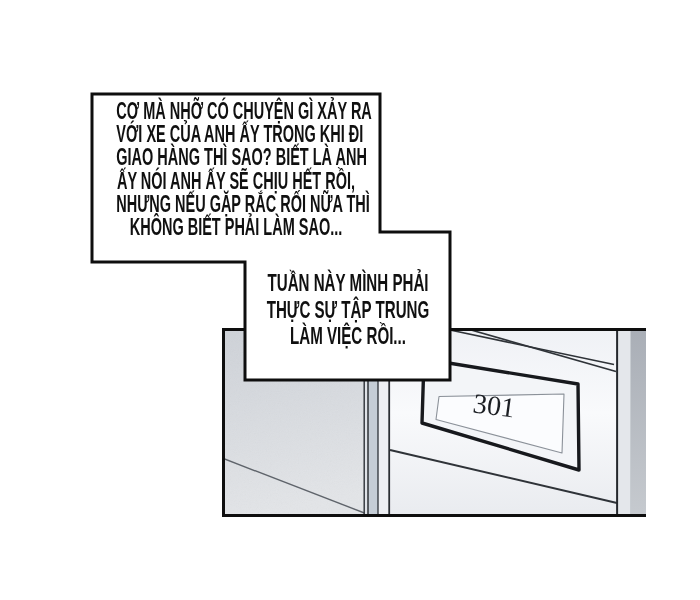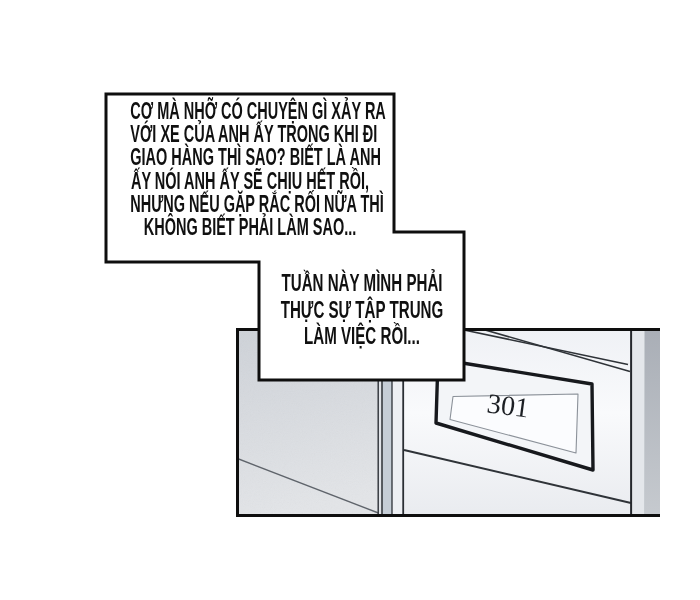--- a/index.html
+++ b/index.html
@@ -1,20 +1,19 @@
 <!DOCTYPE html>
 <html><head>
 <meta charset="utf-8">
 <style>
   html,body { margin:0; padding:0; background:#ffffff; }
   .stage {
     position:relative; width:646px; height:600px; overflow:hidden;
     background:#ffffff;
     font-family:"Liberation Sans","DejaVu Sans",sans-serif;
-    margin-left:14px;
   }
   .stage svg { position:absolute; left:0; top:0; }
   .btxt {
     position:absolute;
     font-family:"Liberation Sans","DejaVu Sans",sans-serif;
     font-weight:bold;
     color:#101010;
     text-align:center;
     transform-origin:50% 0;
     white-space:nowrap;

